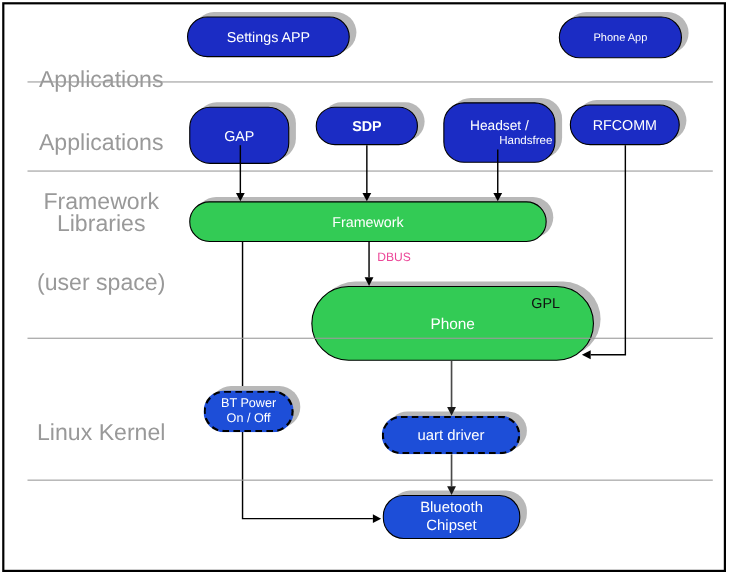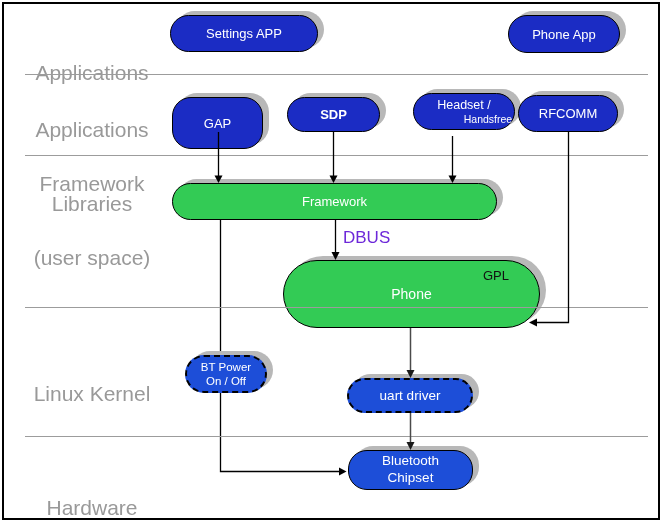--- a/index.html
+++ b/index.html
@@ -22,34 +22,34 @@
     position:absolute; display:flex; flex-direction:column; align-items:center; justify-content:center;
     border:1.5px solid #000; color:#fff; text-align:center; box-sizing:border-box;
     box-shadow:6px -4px 0 0 #b8b8b8; z-index:2; border-radius:19px;
   }
   .blue{background:#1b2cc4;}
   .green{background:#33cb55;}
   .red{background:#1d4ed8;}
   .dashed{border:2px dashed #000;}
 
   #settings{left:170px; top:15px; width:148px; height:37px; font-size:13px;}
-  #phone   {left:508px; top:15px; width:112px; height:38px; font-size:13px;}
+  #phone   {left:508px; top:15px; width:112px; height:38px; font-size:10px;}
   #gap     {left:172px; top:97px; width:91px;  height:52px; font-size:13px;}
   #sdp     {left:287px; top:97px; width:93px;  height:35px; font-size:13px;font-weight:bold;}
-  #headset {left:413px; top:93px; width:102px; height:37px; font-size:12.5px; line-height:1.15;text-align:right;}
+  #headset {left:403px; top:93px; width:102px; height:55px; font-size:12.5px; line-height:1.15;text-align:right;}
   #headset .sub{font-size:10.5px;margin-left:48px;}
   #rfcomm  {left:518px; top:95px; width:100px; height:37px; font-size:13px;}
   #framework{left:172px; top:183px; width:325px; height:37px; font-size:13px;}
   #bluez   {left:283px; top:260px; width:257px; height:68px; border-radius:34px; font-size:14px;}
   #bluez .gpl{position:absolute; top:7px; right:30px; color:#111; font-size:13px;}
   #btpower {left:185px; top:355px; width:82px;  height:38px; font-size:11.5px; line-height:1.25;}
   #uart    {left:347px; top:378px; width:126px; height:35px; font-size:13.5px;}
   #chipset {left:348px; top:450px; width:125px; height:40px; font-size:13.5px; line-height:1.25;}
 
-  #dbus-label{position:absolute; left:343px; top:228px; font-size:17px; color:#6d28d9; z-index:4;}
+  #dbus-label{position:absolute; left:343px; top:228px; font-size:11px; color:#ec4899; z-index:4;}
 
   svg.overlay{position:absolute; left:0; top:0; z-index:6; pointer-events:none;}
   svg.underlay{position:absolute; left:0; top:0; z-index:0; pointer-events:none;}
 </style>
 </head>
 <body>
 
 <div id="canvas">
 
   <svg class="underlay" width="663" height="523">
@@ -70,23 +70,20 @@
   <div class="layer-label" id="lbl-appfw">
     <span>Applications</span><br>
     <span>Framework</span>
   </div>
   <div class="layer-label" id="lbl-libs">
     <span>Libraries</span><br>
     <span>(user space)</span>
   </div>
   <div class="layer-label" id="lbl-kernel">
     <span>Linux Kernel</span>
-  </div>
-  <div class="layer-label" id="lbl-hw">
-    <span>Hardware</span>
   </div>
 
   <div class="pill blue" id="settings">
     <span>Settings APP</span>
   </div>
   <div class="pill blue" id="phone">
     <span>Phone App</span>
   </div>
 
   <div class="pill blue" id="gap">

